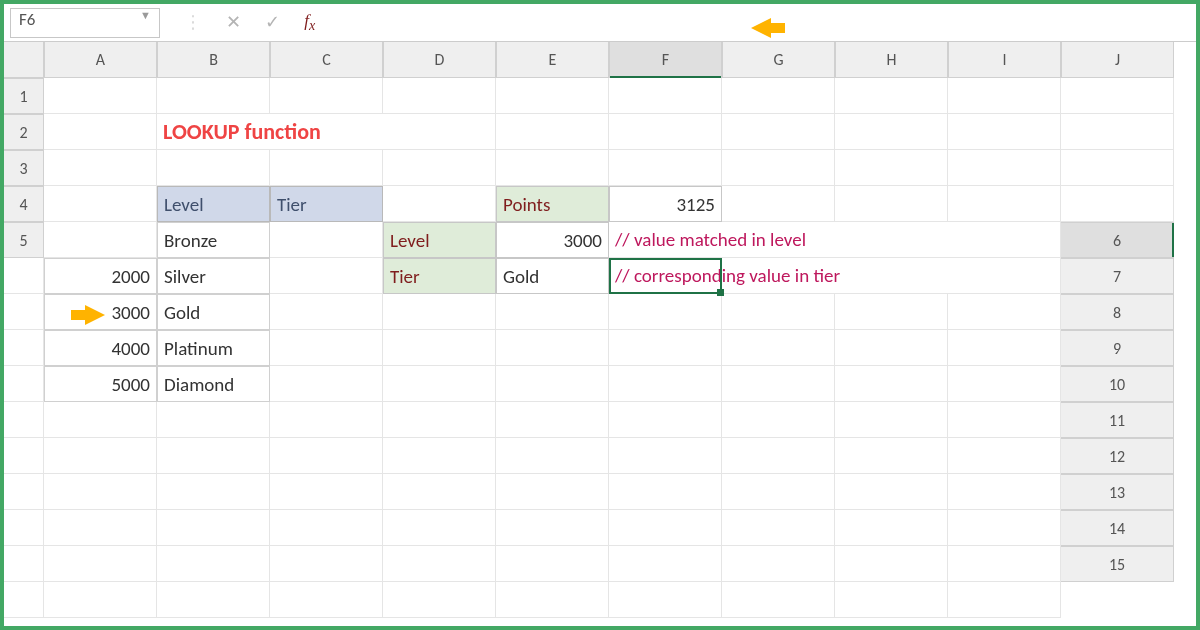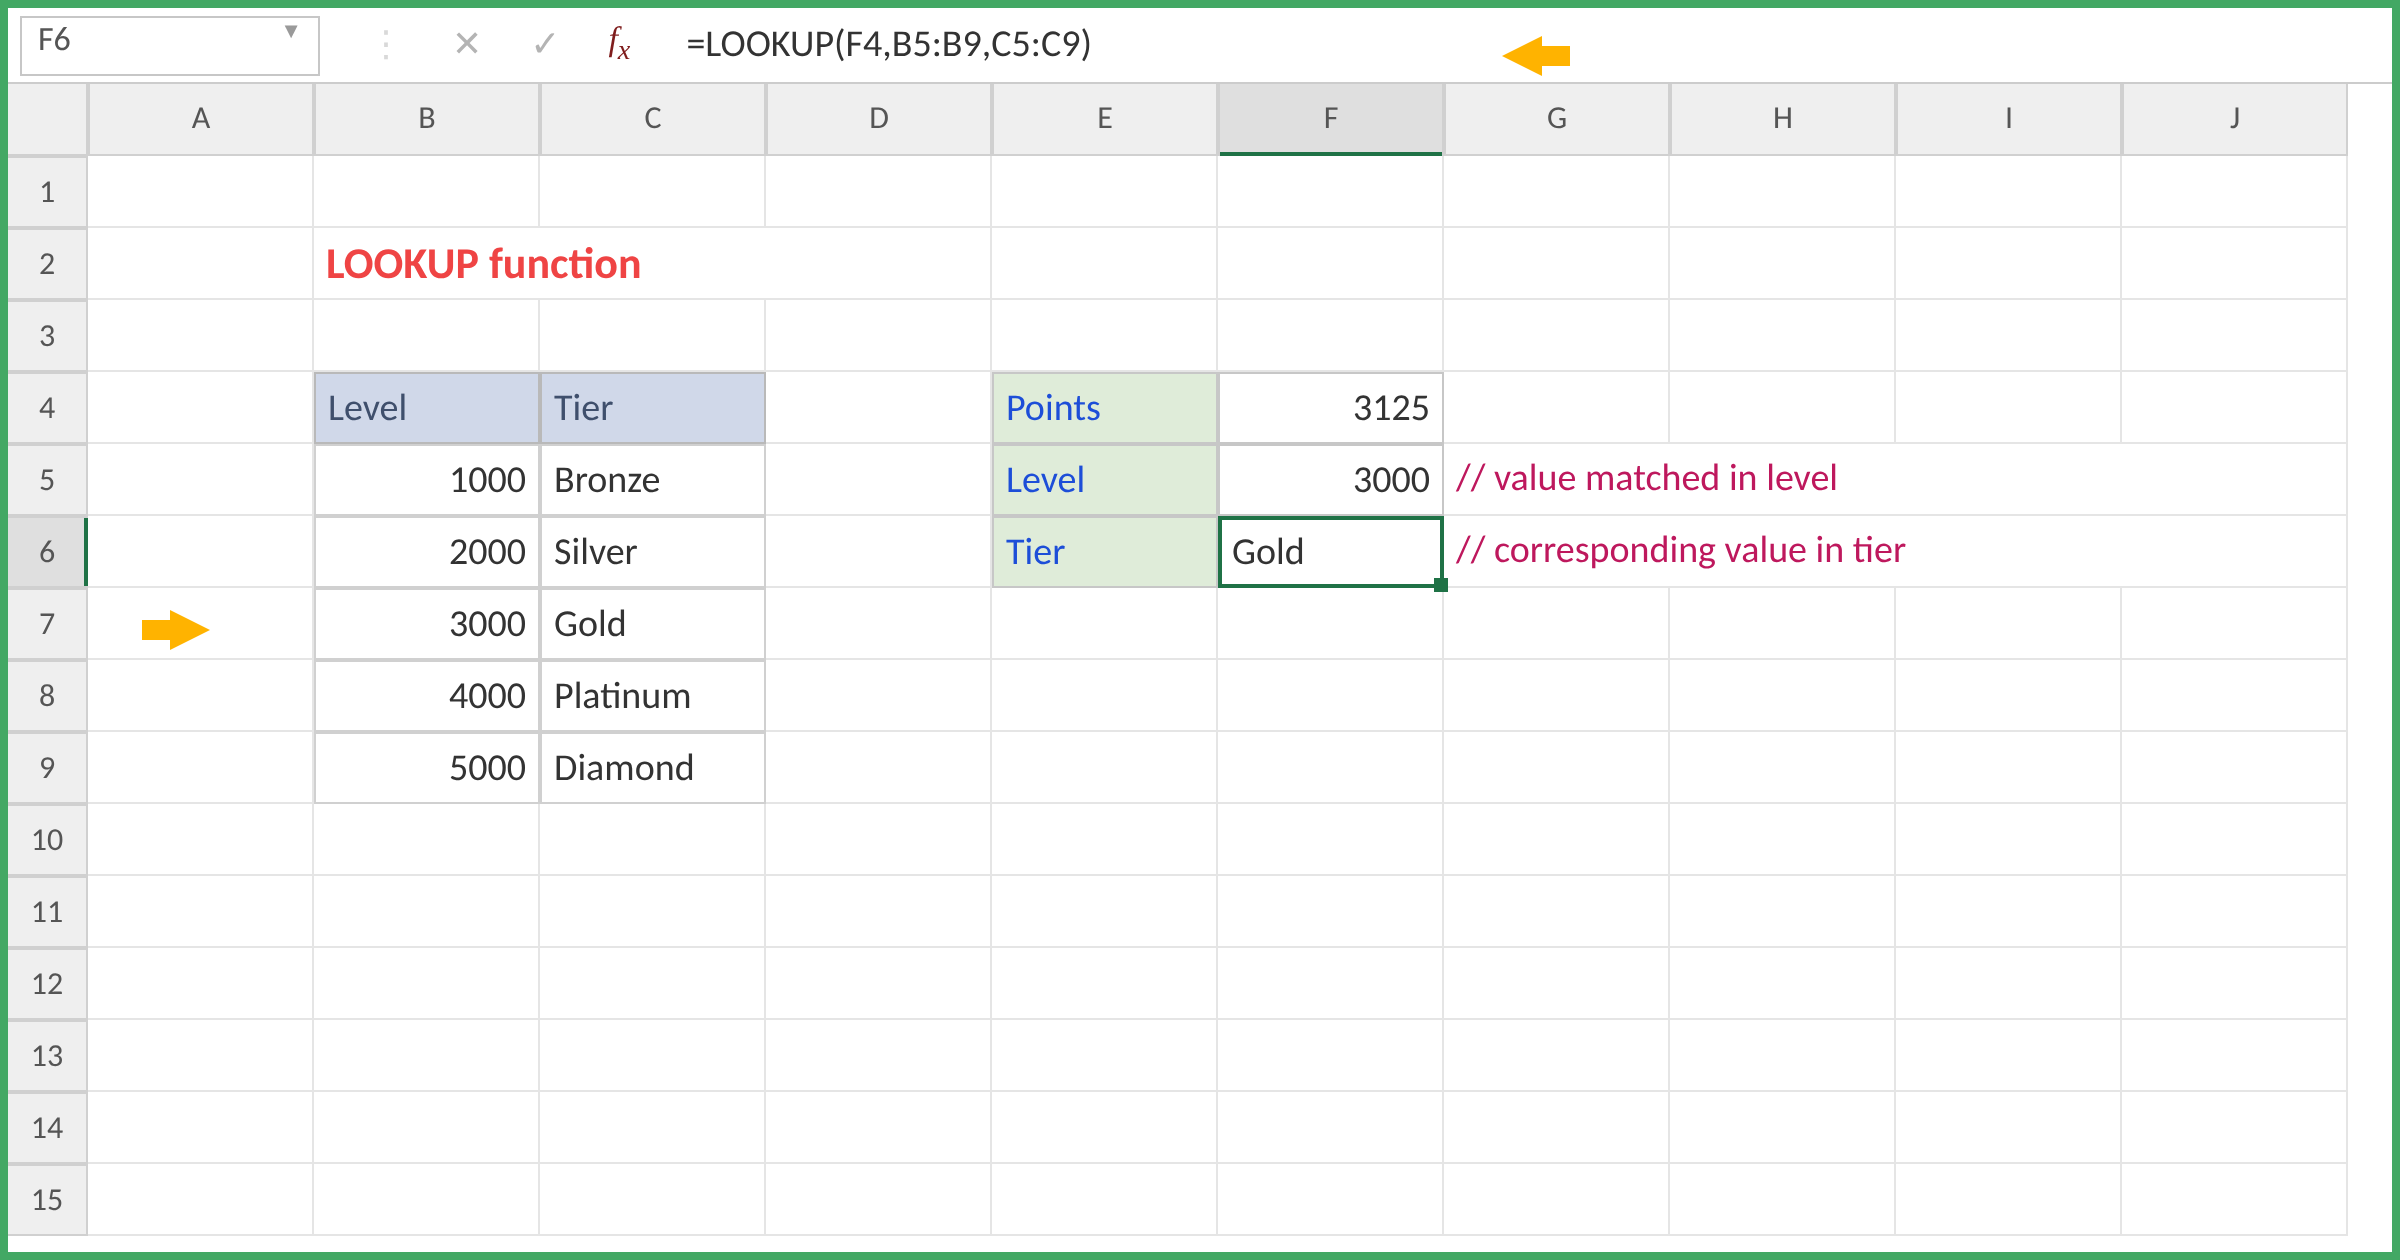--- a/index.html
+++ b/index.html
@@ -164,21 +164,21 @@
   .th-blue {
     background: #d0d8e9;
     color: #3f4f6c;
     border: 1px solid #b9b9b9;
   }
   .tdata {
     border: 1px solid #d0d0d0;
   }
   .th-green {
     background: #dfecd9;
-    color: #1d4ed8;
+    color: #7f1d1d;
     border: 1px solid #c7c7c7;
   }
   .val-green {
     border: 1px solid #c7c7c7;
   }
   .ann {
     color: #be185d;
     font-size: 19px;
     white-space: nowrap;
   }
@@ -206,21 +206,20 @@
   <div class="namebox">
     <span>F6</span>
     <span class="dd">▼</span>
   </div>
   <div class="fb-icons">
     <span class="sep">⋮</span>
     <span>✕</span>
     <span>✓</span>
     <span class="fx">f<sub>x</sub></span>
   </div>
-  <input class="formula-input" value="=LOOKUP(F4,B5:B9,C5:C9)" style="">
 </div>
 <div class="arrow-fb">
   <div class="arrow arrow-left"></div>
 </div>
 
 <div class="sheet">
 
   <div class="corner"></div>
   <div class="col-head">A</div>
   <div class="col-head">B</div>
@@ -274,21 +273,20 @@
   <div class="cell"></div>
   <div class="cell th-green">Points</div>
   <div class="cell val-green right">3125</div>
   <div class="cell"></div>
     <div class="cell"></div>
     <div class="cell"></div>
     <div class="cell"></div>
 
   <div class="row-head">5</div>
   <div class="cell"></div>
-  <div class="cell tdata right">1000</div>
   <div class="cell tdata">Bronze</div>
   <div class="cell"></div>
   <div class="cell th-green">Level</div>
   <div class="cell val-green right">3000</div>
   <div class="cell ann" style="grid-column: span 4;">// value matched in level</div>
 
   <div class="row-head active">6</div>
   <div class="cell"></div>
   <div class="cell tdata right">2000</div>
   <div class="cell tdata">Silver</div>

